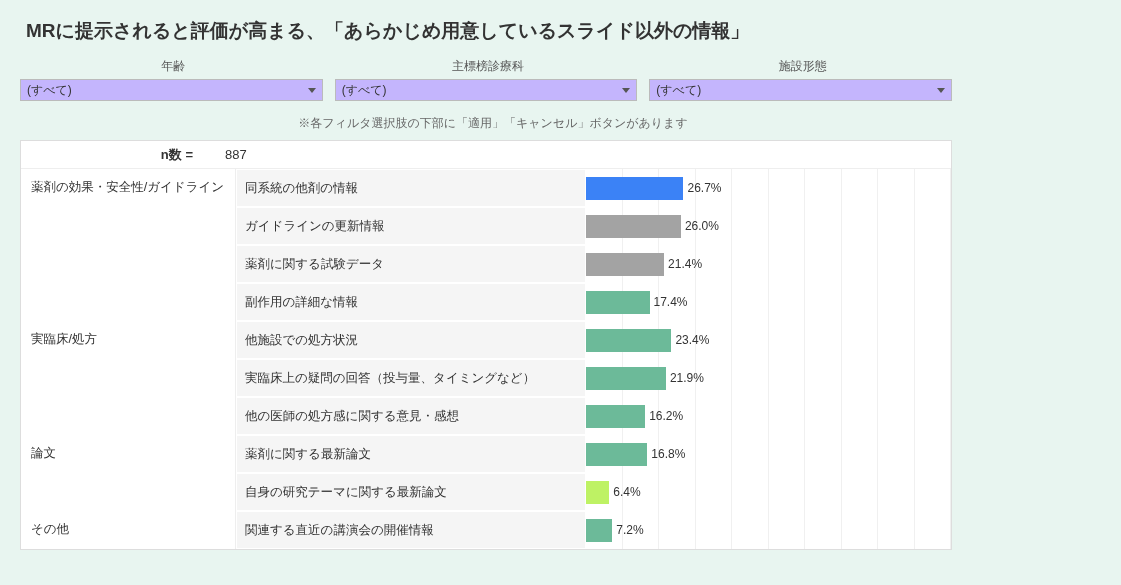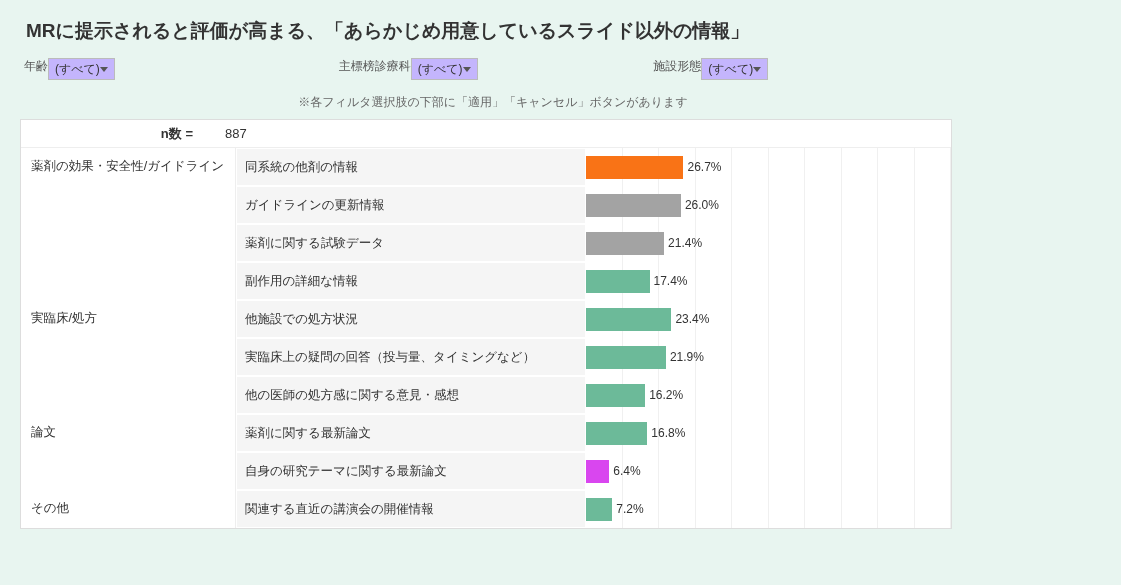--- a/index.html
+++ b/index.html
@@ -20,21 +20,21 @@
     margin: 0 0 14px 18px;
   }
   .filters {
     display: flex;
     gap: 12px;
     padding: 0 12px;
   }
   .filter {
     flex: 1;
     display: flex;
-    flex-direction: row;
+    flex-direction: column;
     text-align: center;
   }
   .filter-label {
     font-size: 12px;
     color: #555;
     margin-bottom: 4px;
     padding-left: 4px;
   }
   .filter-select {
     border: 1px solid #bbb;
@@ -182,21 +182,21 @@
               <div></div>
               <div></div>
               <div></div>
               <div></div>
               <div></div>
               <div></div>
               <div></div>
               <div></div>
               <div></div>
             </div>
-            <div class="bar" style="width: 26.7%; background: #f97316;">
+            <div class="bar" style="width: 26.7%; background: #3b82f6;">
               <span class="bar-label">26.7%</span>
             </div>
           </div>
         </div>
         <div class="data-row">
           <div class="group-col"></div>
           <div class="item-col">ガイドラインの更新情報</div>
           <div class="bar-col">
             <div class="gridlines">
               <div></div>
@@ -350,21 +350,21 @@
               <div></div>
               <div></div>
               <div></div>
               <div></div>
               <div></div>
               <div></div>
               <div></div>
               <div></div>
               <div></div>
             </div>
-            <div class="bar" style="width: 6.4%; background: #d946ef;">
+            <div class="bar" style="width: 6.4%; background: #bef264;">
               <span class="bar-label">6.4%</span>
             </div>
           </div>
         </div>
         <div class="data-row">
           <div class="group-col">その他</div>
           <div class="item-col">関連する直近の講演会の開催情報</div>
           <div class="bar-col">
             <div class="gridlines">
               <div></div>

